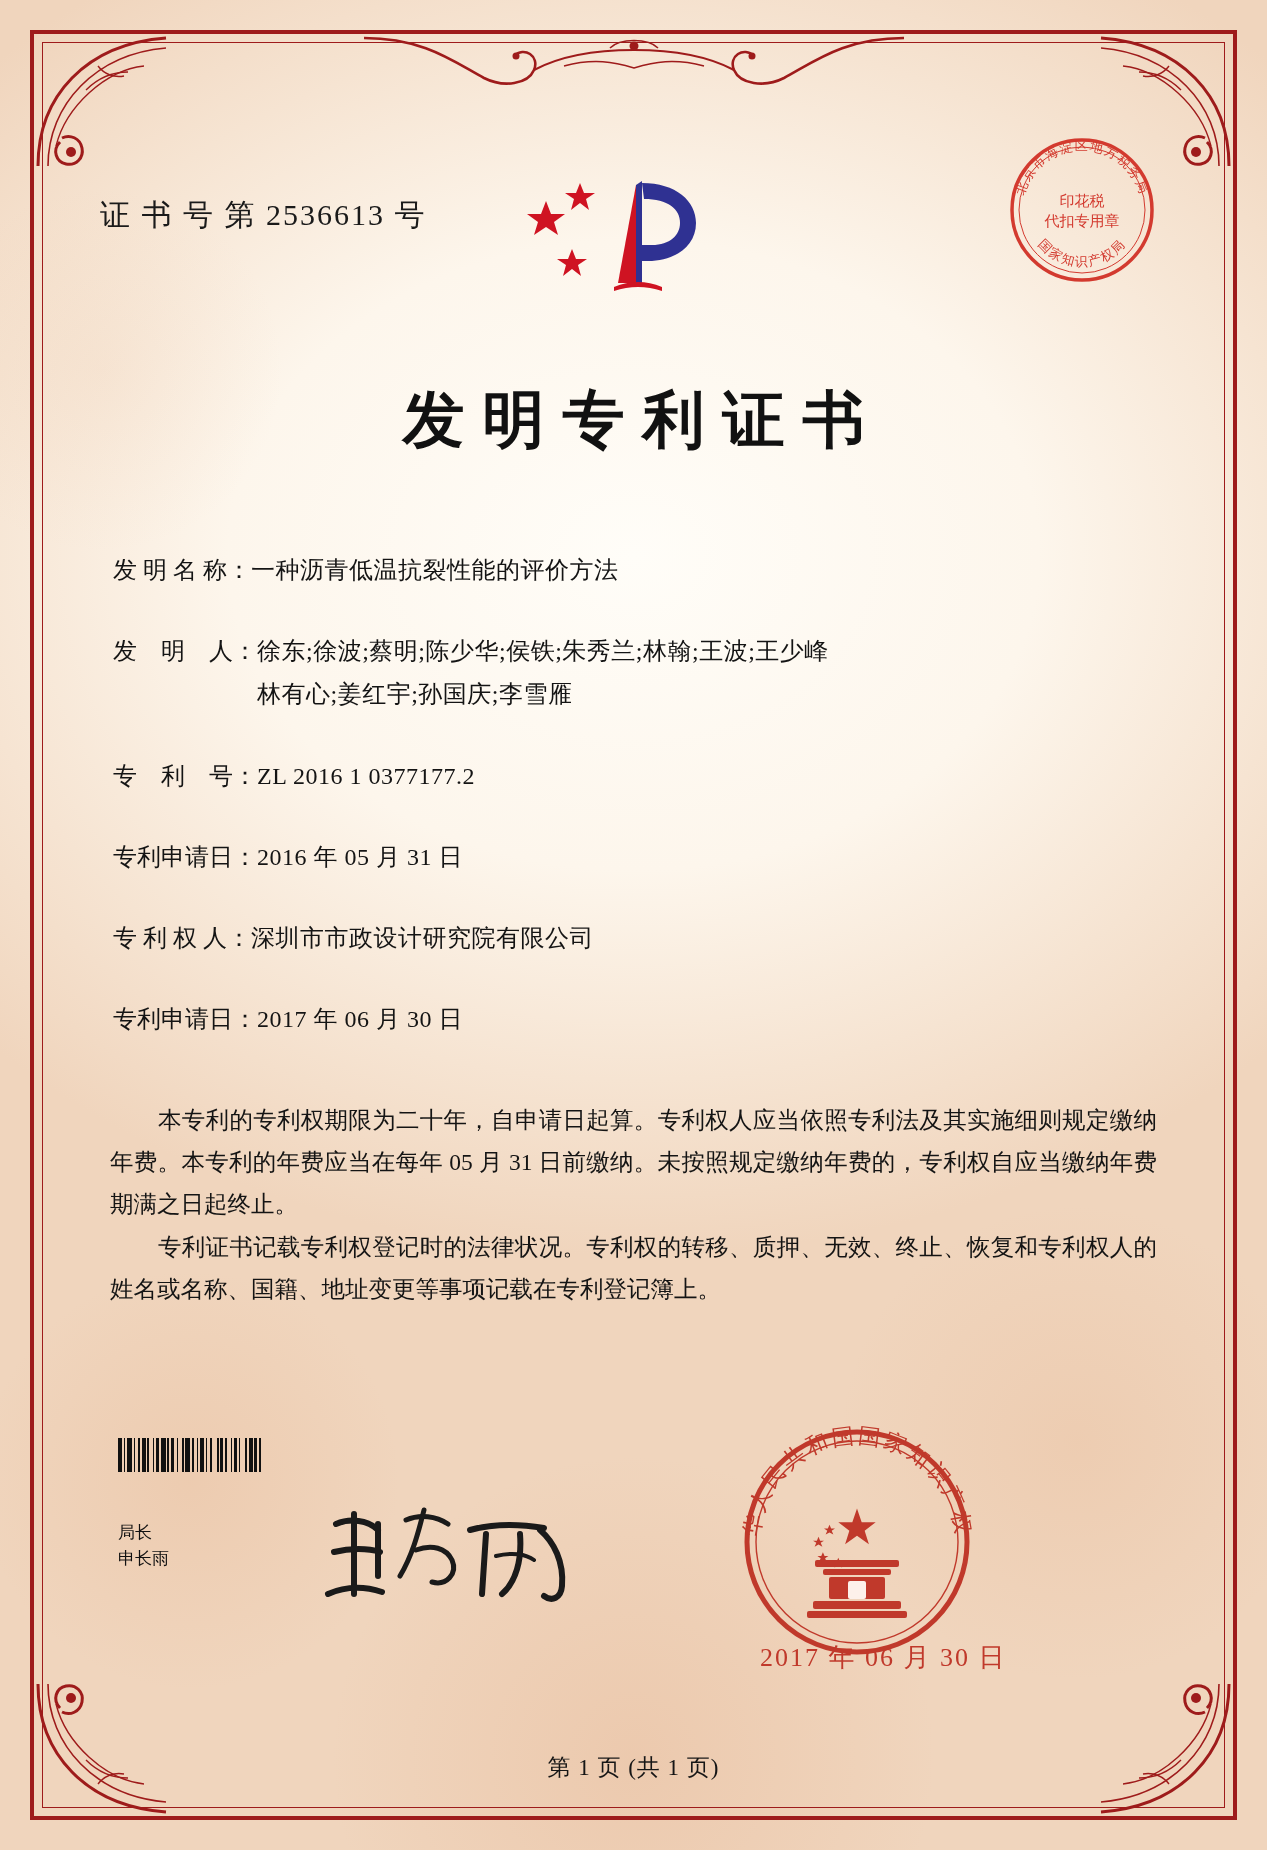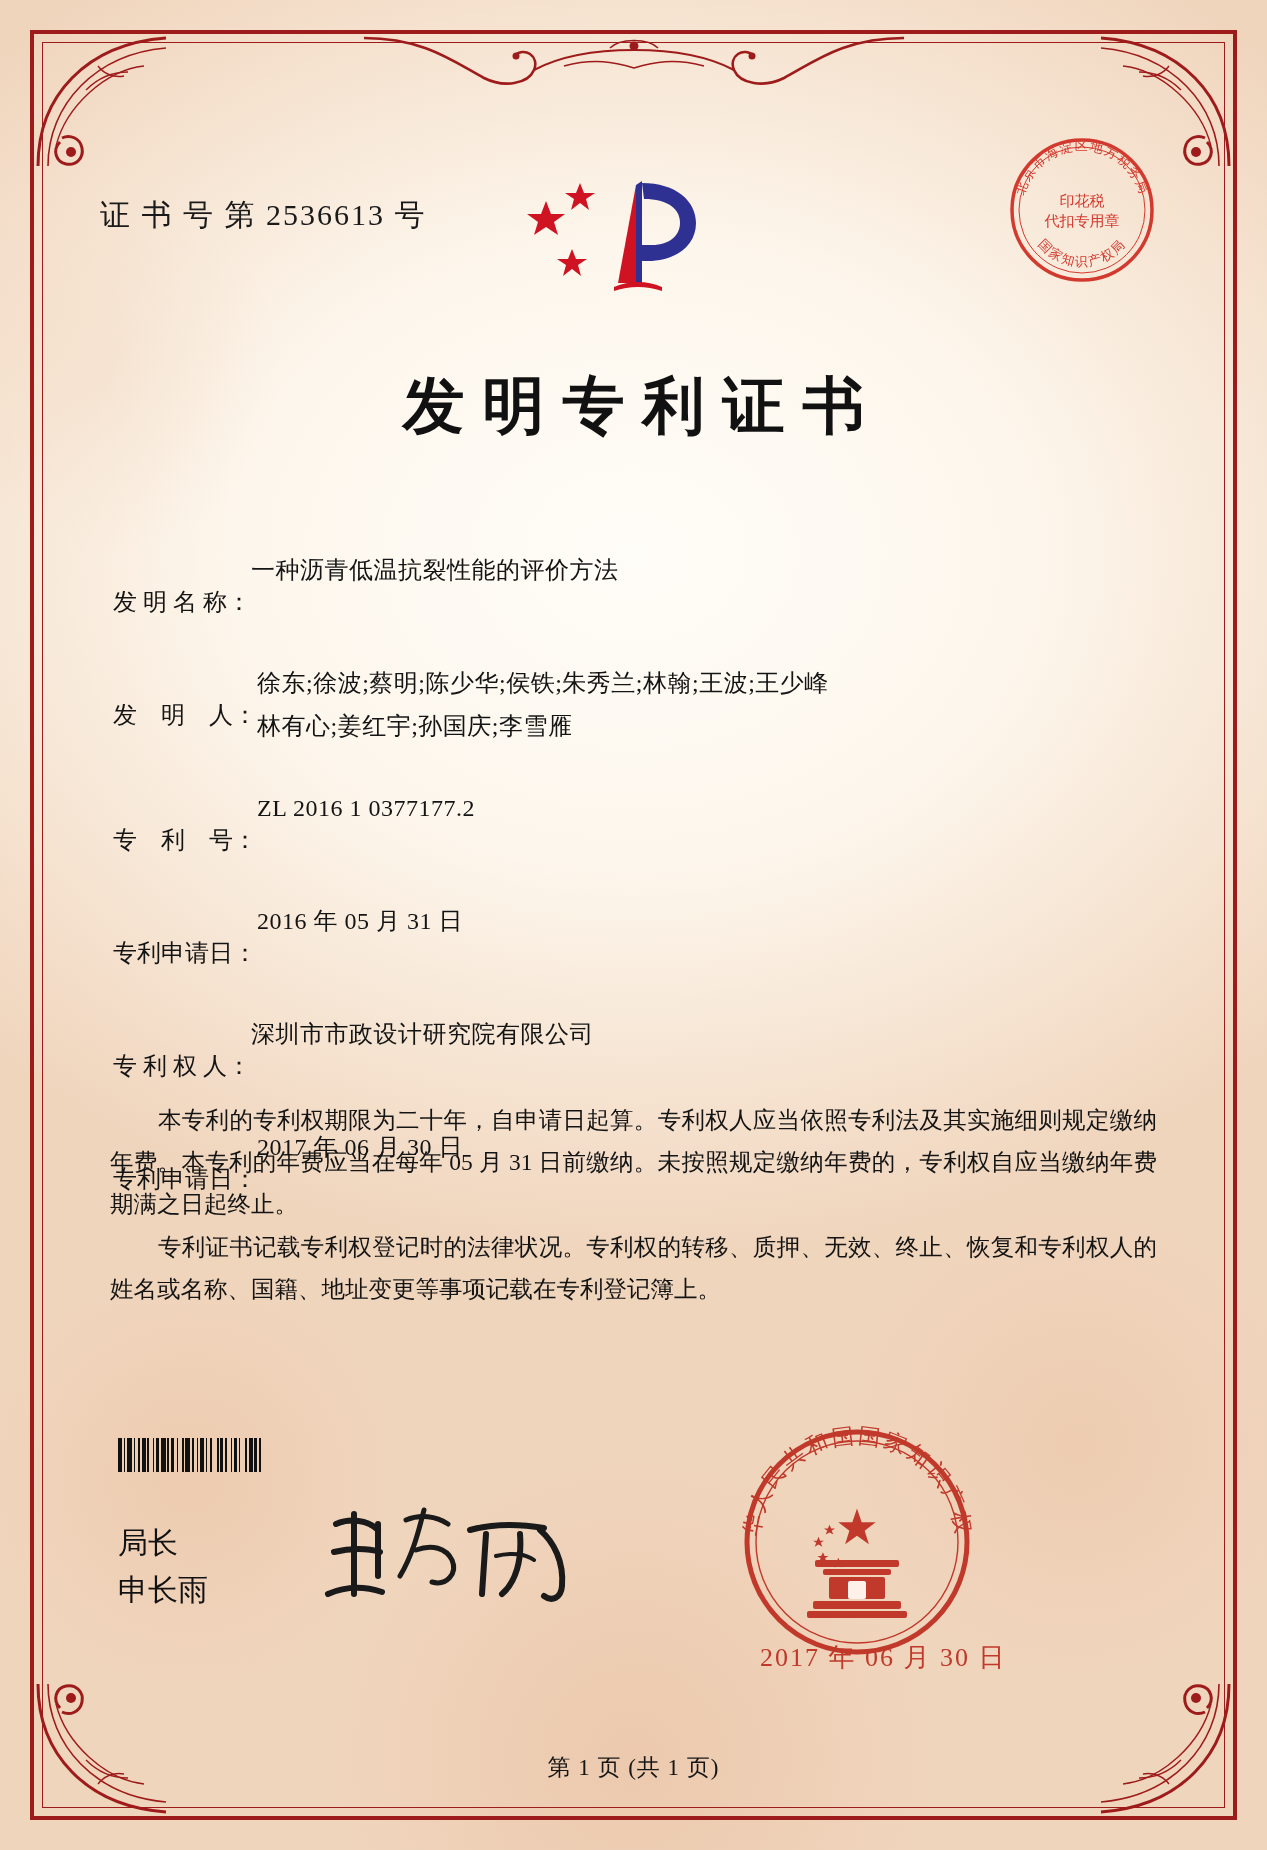--- a/index.html
+++ b/index.html
@@ -79,21 +79,21 @@
   }
 
   .tax-stamp {
     position: absolute;
     right: 105px; top: 130px;
     width: 160px; height: 160px;
   }
 
   .title {
     position: absolute;
-    left: 0; right: 0; top: 364px;
+    left: 0; right: 0; top: 378px;
     text-align: center;
     font-size: 62px;
     letter-spacing: 18px;
     font-weight: bold;
     color: #111;
     text-indent: 18px;
     font-family: "DejaVu Serif","Liberation Serif",serif;
   }
 
   
@@ -106,21 +106,20 @@
     line-height: 1.55;
   }
   .field-row {
     display: flex;
     align-items: flex-start;
     margin-bottom: 44px;
   }
   .field-label {
     white-space: pre;
     flex: 0 0 auto;
-    margin-top: 32px;
   }
   .field-value {
     flex: 1 1 auto;
     letter-spacing: 0.5px;
   }
   .inventors-wrap { display: block; }
   .inventors-line2 {
     display: block;
     margin-top: 6px;
   }
@@ -153,21 +152,21 @@
   .barcode i {
     display: block;
     background: #111;
     height: 100%;
   }
 
   
   .sig-label {
     position: absolute;
     left: 118px; top: 1520px;
-    font-size: 30px;
+    font-size: 17px;
     line-height: 1.55;
     color: #111;
   }
   .signature {
     position: absolute;
     left: 320px; top: 1490px;
     width: 270px; height: 120px;
   }
 
   

